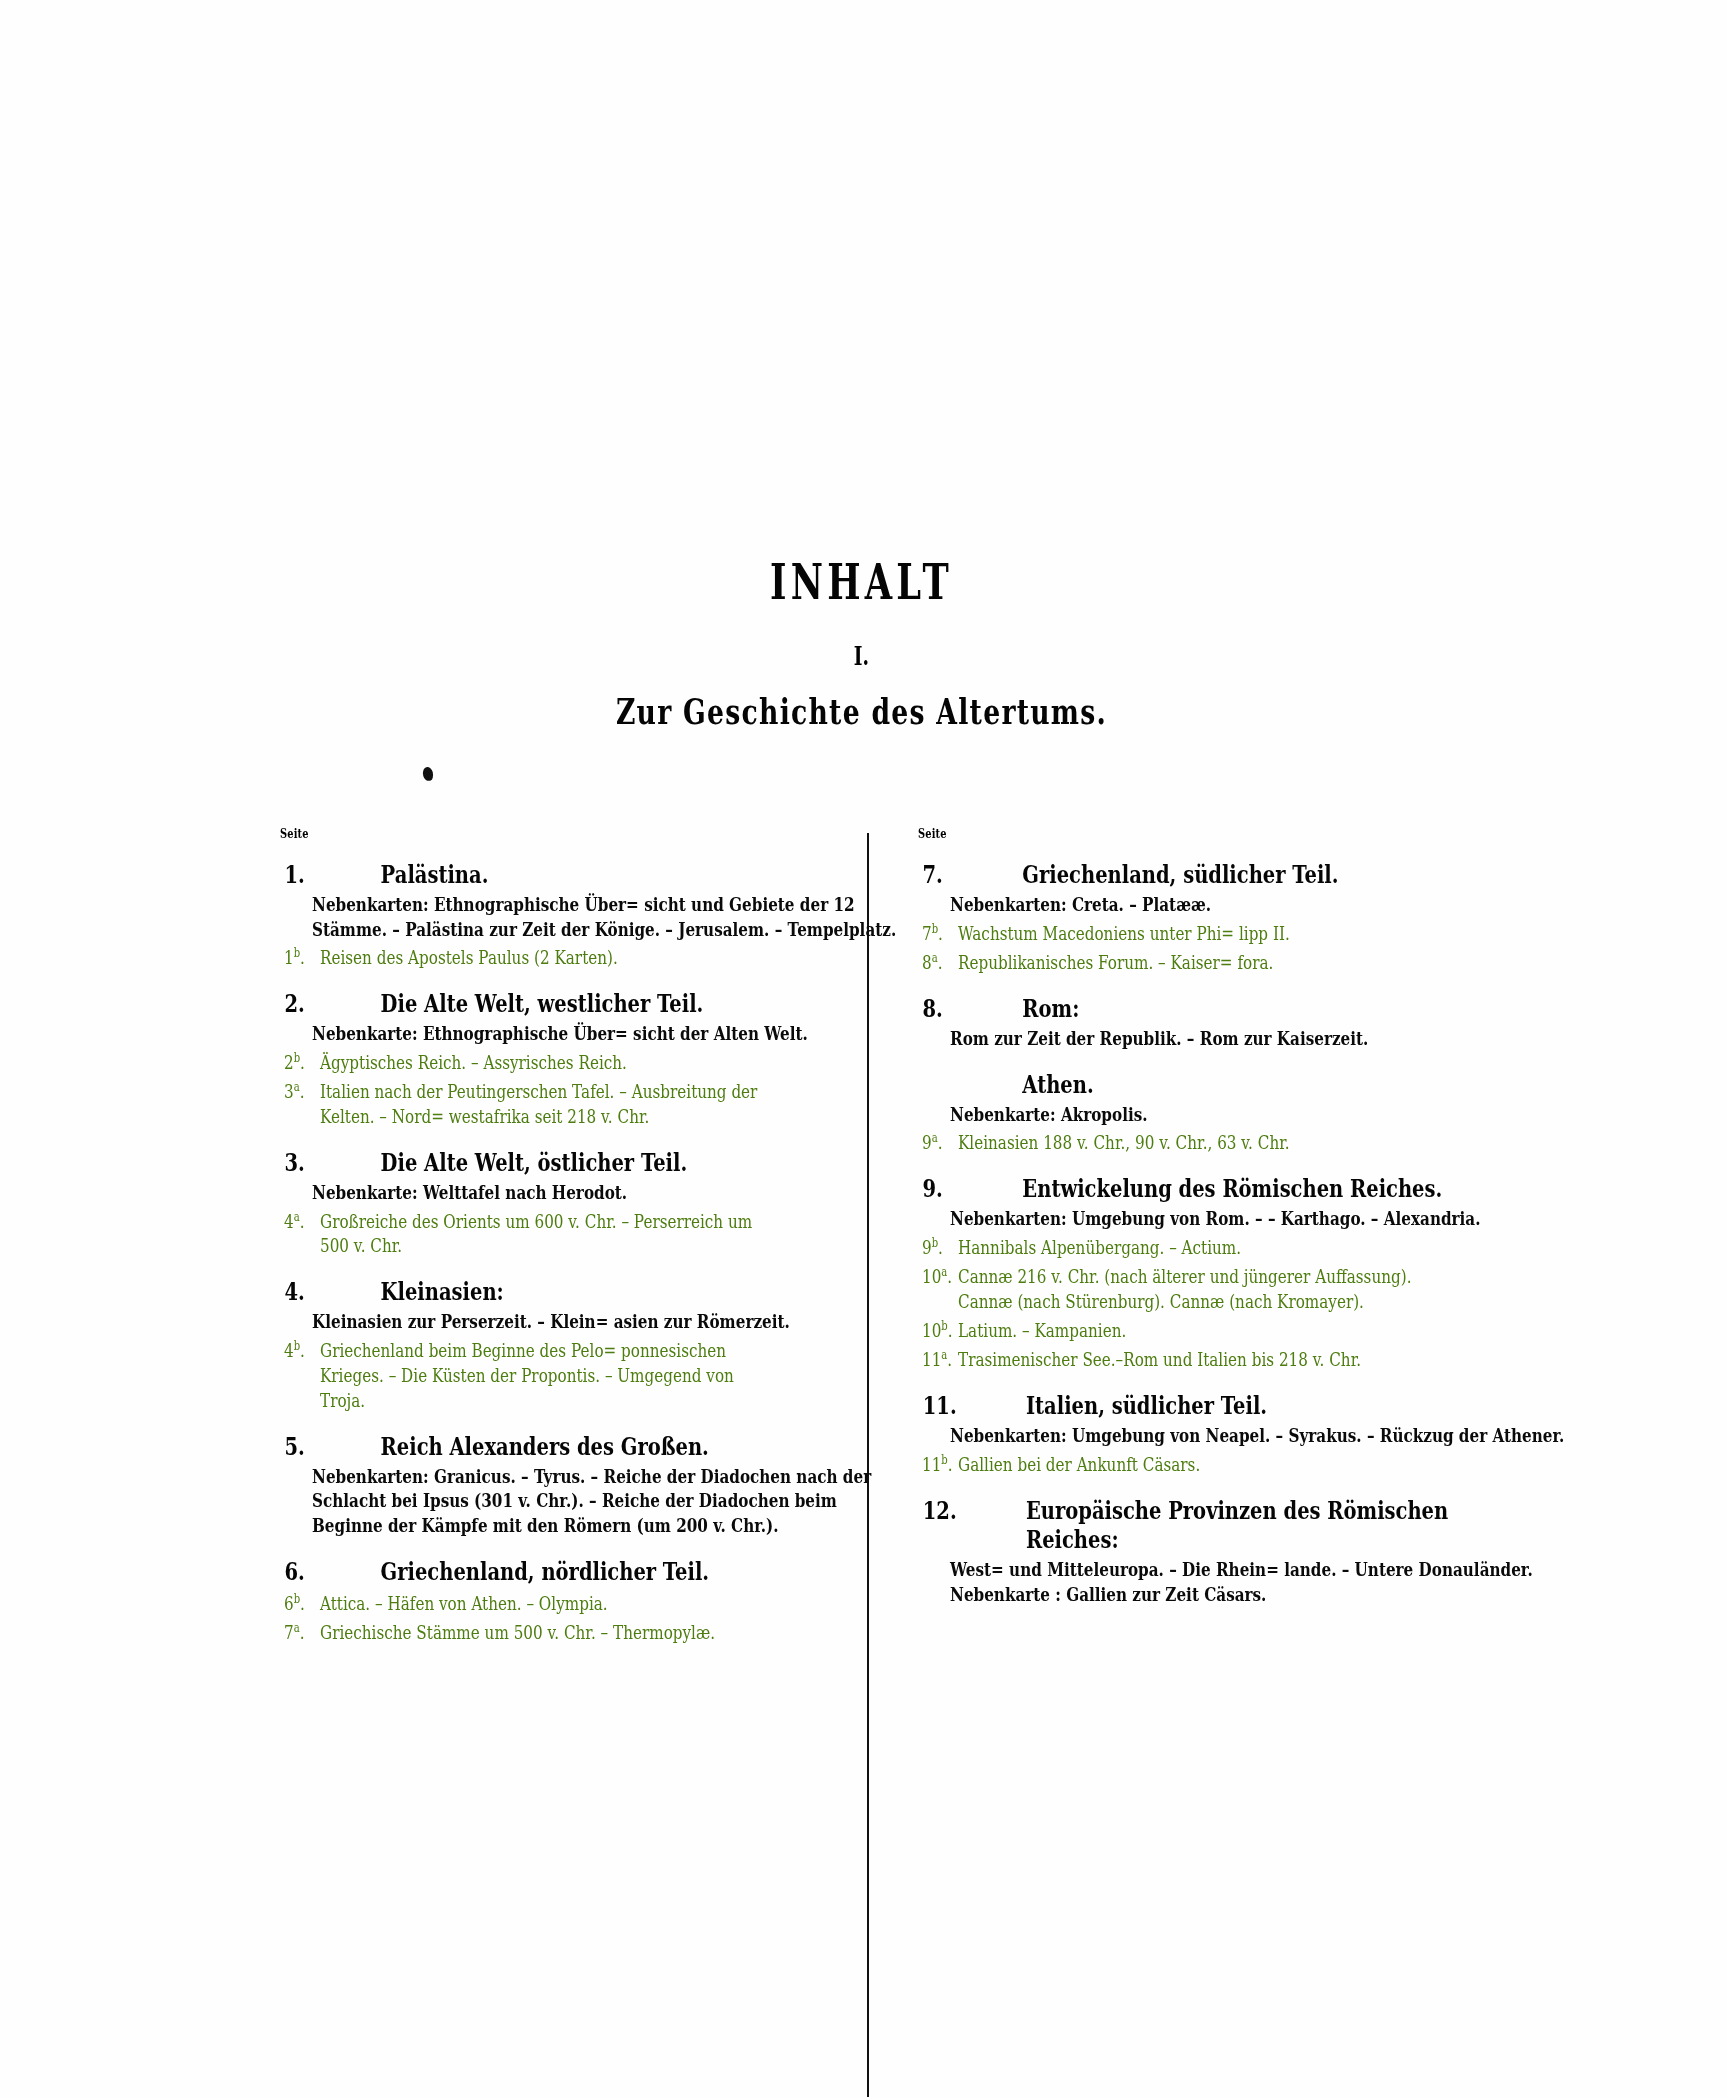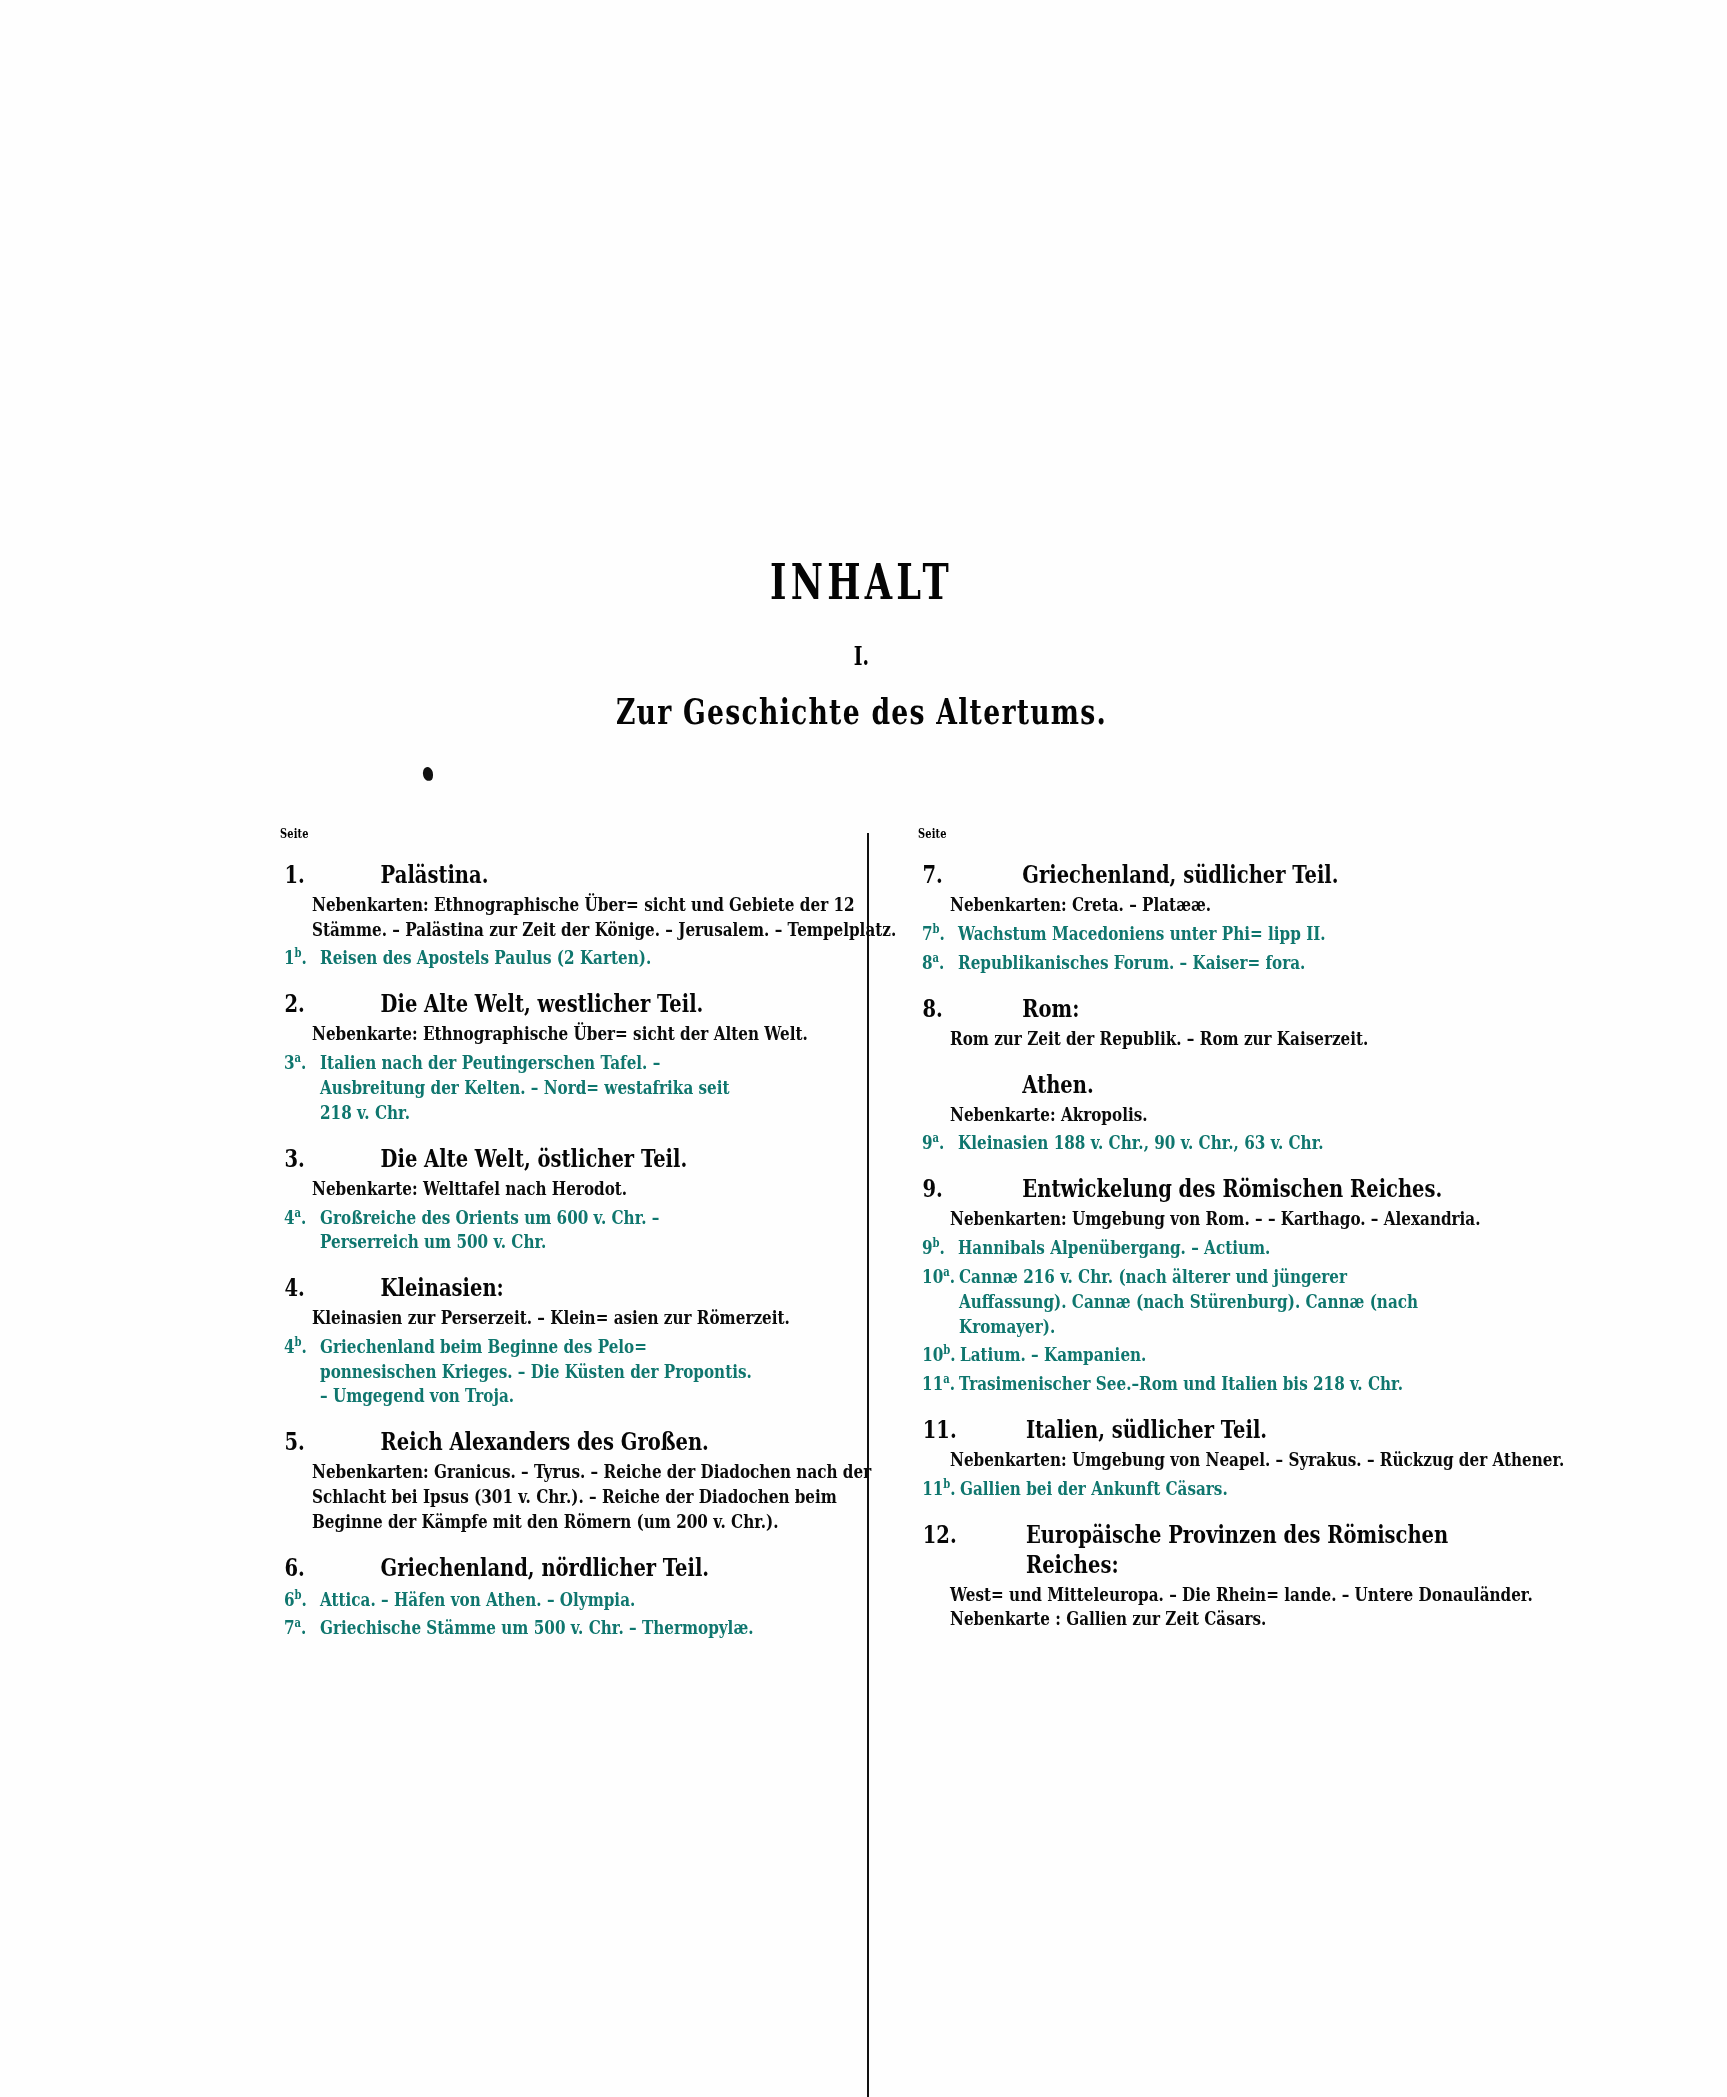--- a/index.html
+++ b/index.html
@@ -151,24 +151,24 @@
     transform-origin: left top;
     width: 125%;
     color: #0a0a0a;
     margin-bottom: 1.7px;
   }
 
   .subentry {
     display: flex;
     align-items: baseline;
     font-family: "DejaVu Serif", "Liberation Serif", serif;
-    font-weight: 700;
+    font-weight: 400;
     font-size: 19px;
     line-height: 1.30;
-    color: #0f766e;
+    color: #4d7c0f;
     margin-top: 4.2px;
   }
   .subentry .snum {
     flex: 0 0 auto;
     min-width: 40px;
     transform: scaleX(0.80);
     transform-origin: left baseline;
     white-space: nowrap;
   }
   .subentry .sbody {
@@ -213,20 +213,24 @@
               <span class="sbody">Reisen des Apostels Paulus (2 Karten).</span>
             </div>
           </div>
           <div class="entry">
             <div class="entry-main">
               <span class="num">2.</span>
               <span class="ttl">Die Alte Welt, westlicher Teil.</span>
             </div>
             <div class="desc">Nebenkarte: Ethnographische Über= sicht der Alten Welt.</div>
             <div class="subentry">
+              <span class="snum">2<sup>b</sup>.</span>
+              <span class="sbody">Ägyptisches Reich. – Assyrisches Reich.</span>
+            </div>
+            <div class="subentry">
               <span class="snum">3<sup>a</sup>.</span>
               <span class="sbody">Italien nach der Peutingerschen Tafel. – Ausbreitung der Kelten. – Nord= westafrika seit 218 v. Chr.</span>
             </div>
           </div>
           <div class="entry">
             <div class="entry-main">
               <span class="num">3.</span>
               <span class="ttl">Die Alte Welt, östlicher Teil.</span>
             </div>
             <div class="desc">Nebenkarte: Welttafel nach Herodot.</div>

